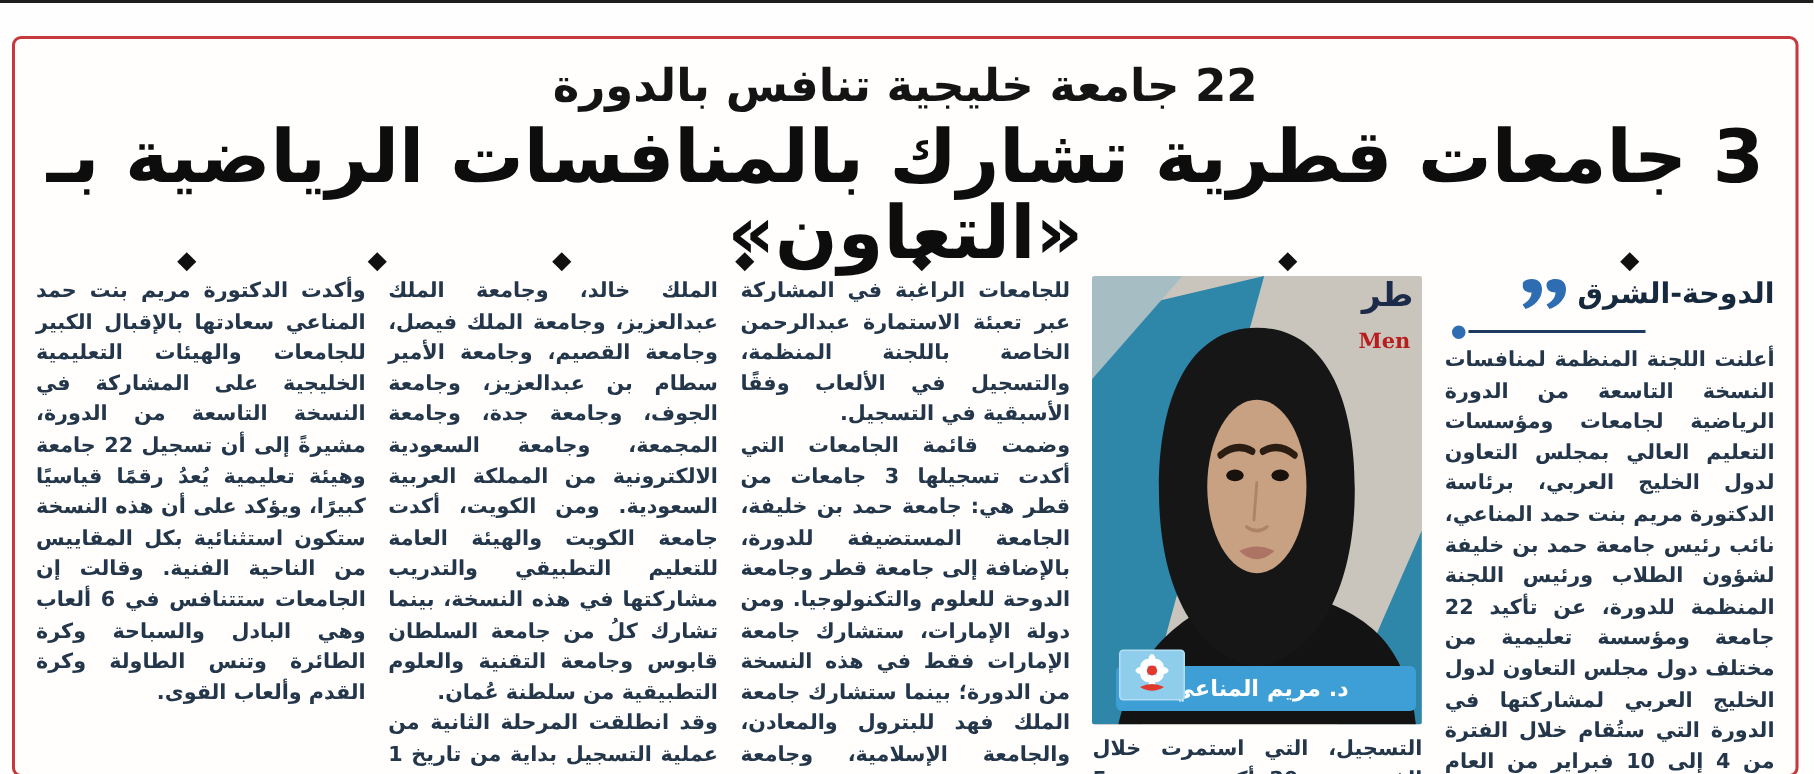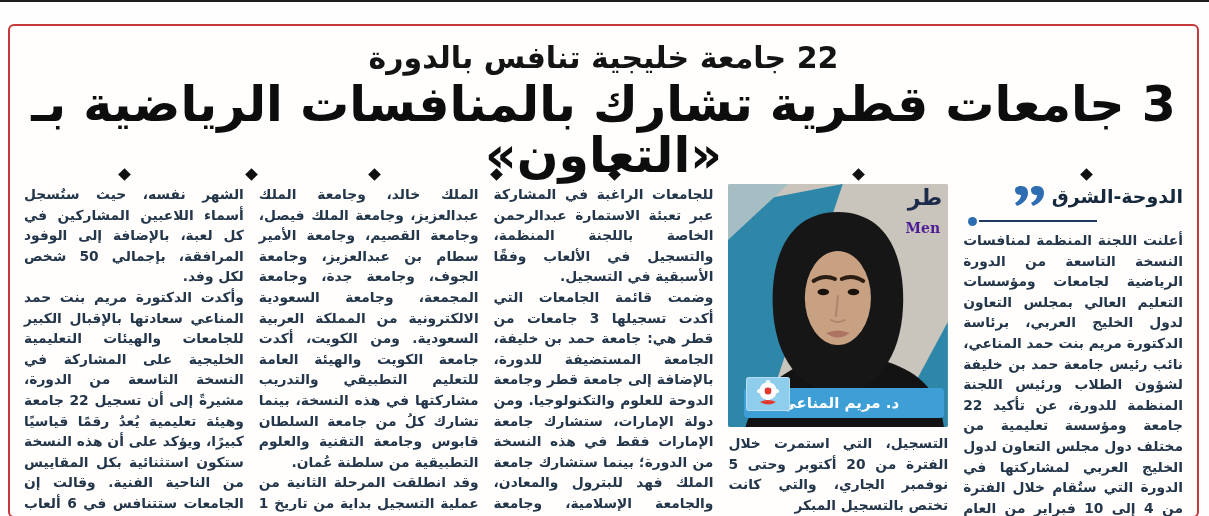--- a/index.html
+++ b/index.html
@@ -47,30 +47,30 @@
   .byline-rule{
     position:absolute;bottom:4px;right:86px;width:118px;height:2.5px;
     background:#1d3a5f;
   }
   .byline-dot{
     position:absolute;bottom:0;right:206px;width:9px;height:9px;border-radius:50%;
     background:#2f6db3;
   }
   
   .photo-wrap{
-    position:relative;height:243px;background:#c9c5bc;overflow:hidden;
+    position:relative;height:299px;background:#c9c5bc;overflow:hidden;
     border-radius:2px;margin-bottom:6px;
   }
   .photo-svg{position:absolute;inset:0;}
   .photo-bg-ar{
     position:absolute;top:4px;right:6px;font-size:22px;font-weight:800;
     color:#1d2b4a;direction:rtl;
   }
   .photo-bg-en{
-    position:absolute;top:34px;right:8px;font-size:14px;color:#4c1d95;
+    position:absolute;top:34px;right:8px;font-size:14px;color:#b91c1c;
     font-family:"DejaVu Serif", serif;
   }
   .caption-bar{
     position:absolute;left:16px;right:4px;bottom:9px;height:30px;
     background:#3d9fd6;border-radius:4px;
     display:flex;align-items:center;justify-content:center;
   }
   .caption-text{
     color:#ffffff;font-size:15px;font-weight:800;direction:rtl;padding-right:8px;
   }
@@ -173,18 +173,17 @@
       <p>للجامعات الراغبة في المشاركة عبر تعبئة الاستمارة عبدالرحمن الخاصة باللجنة المنظمة، والتسجيل في الألعاب وفقًا الأسبقية في التسجيل.</p>
       <p>وضمت قائمة الجامعات التي أكدت تسجيلها 3 جامعات من قطر هي: جامعة حمد بن خليفة، الجامعة المستضيفة للدورة، بالإضافة إلى جامعة قطر وجامعة الدوحة للعلوم والتكنولوجيا. ومن دولة الإمارات، ستشارك جامعة الإمارات فقط في هذه النسخة من الدورة؛ بينما ستشارك جامعة الملك فهد للبترول والمعادن، والجامعة الإسلامية، وجامعة الطائف، وجامعة الإمام عبدالرحمن بن فيصل، وجامعة طيبة، وجامعة</p>
     </div>
 
     <div class="col">
       <p>الملك خالد، وجامعة الملك عبدالعزيز، وجامعة الملك فيصل، وجامعة القصيم، وجامعة الأمير سطام بن عبدالعزيز، وجامعة الجوف، وجامعة جدة، وجامعة المجمعة، وجامعة السعودية الالكترونية من المملكة العربية السعودية. ومن الكويت، أكدت جامعة الكويت والهيئة العامة للتعليم التطبيقي والتدريب مشاركتها في هذه النسخة، بينما تشارك كلُ من جامعة السلطان قابوس وجامعة التقنية والعلوم التطبيقية من سلطنة عُمان.</p>
       <p>وقد انطلقت المرحلة الثانية من عملية التسجيل بداية من تاريخ 1 نوفمبر، وتستمر هذه المرحلة حتى 21 من</p>
     </div>
 
     <div class="col">
-      <p>الشهر نفسه، حيث ستُسجل أسماء اللاعبين المشاركين في كل لعبة، بالإضافة إلى الوفود المرافقة، بإجمالي 50 شخص لكل وفد.</p>
       <p>وأكدت الدكتورة مريم بنت حمد المناعي سعادتها بالإقبال الكبير للجامعات والهيئات التعليمية الخليجية على المشاركة في النسخة التاسعة من الدورة، مشيرةً إلى أن تسجيل 22 جامعة وهيئة تعليمية يُعدُ رقمًا قياسيًا كبيرًا، ويؤكد على أن هذه النسخة ستكون استثنائية بكل المقاييس من الناحية الفنية. وقالت إن الجامعات ستتنافس في 6 ألعاب وهي البادل والسباحة وكرة الطائرة وتنس الطاولة وكرة القدم وألعاب القوى.</p>
     </div>
 
   </div>
 </div>
 
 </body></html>

